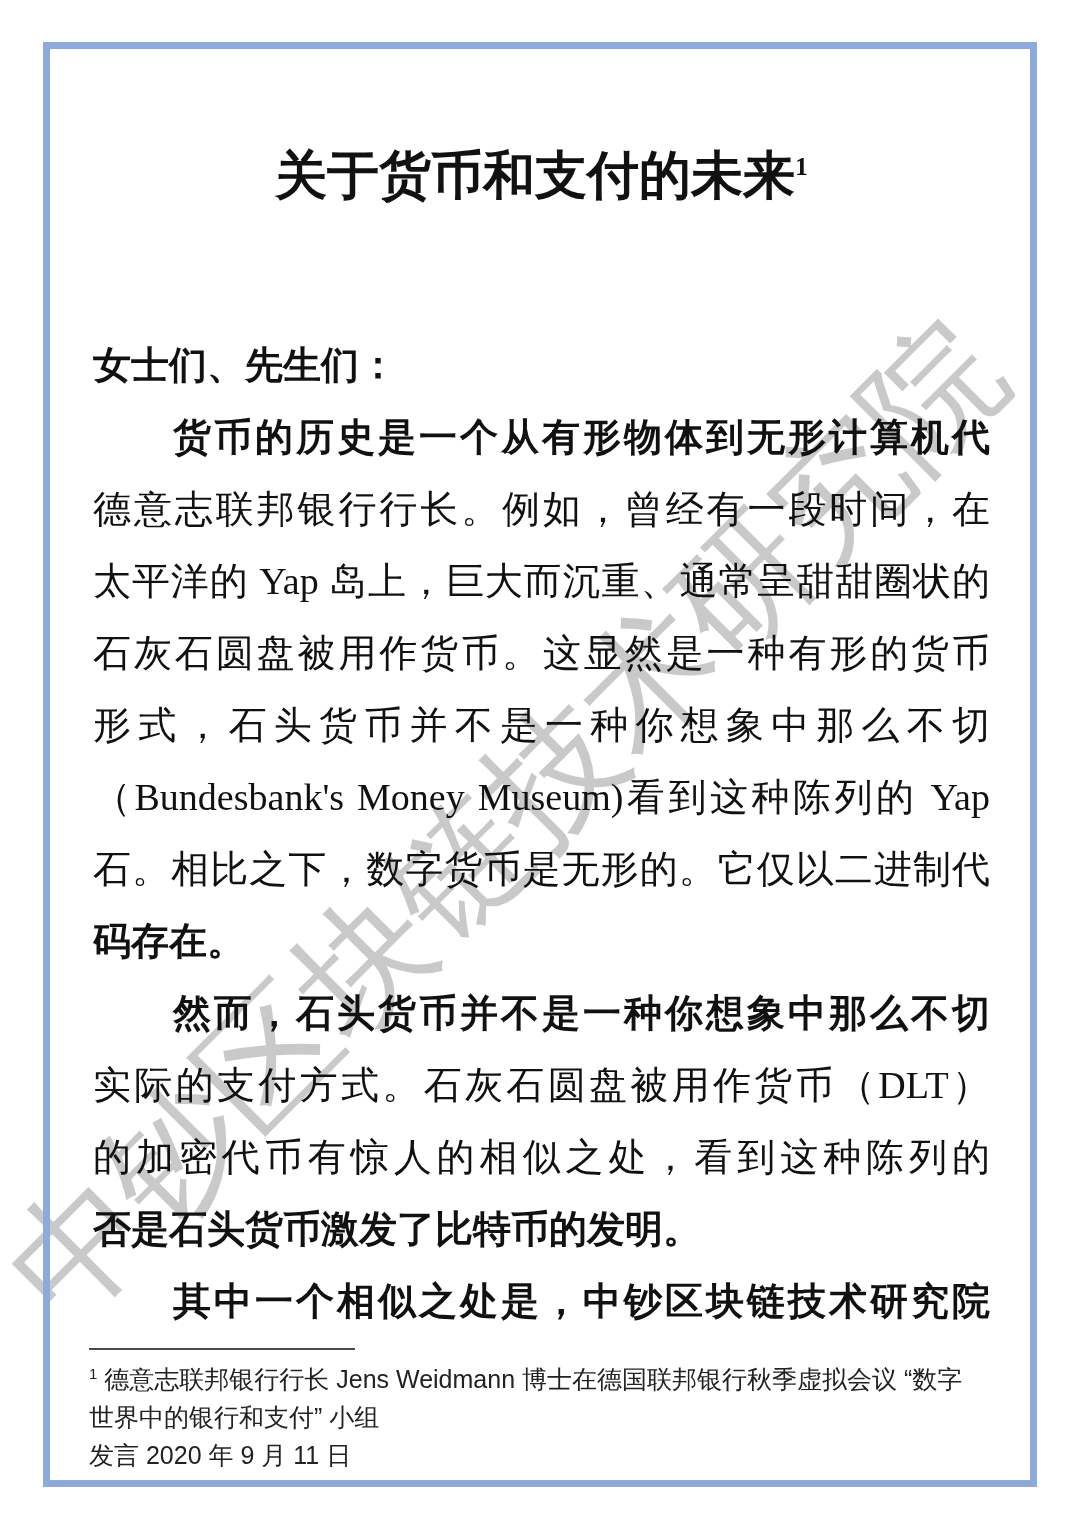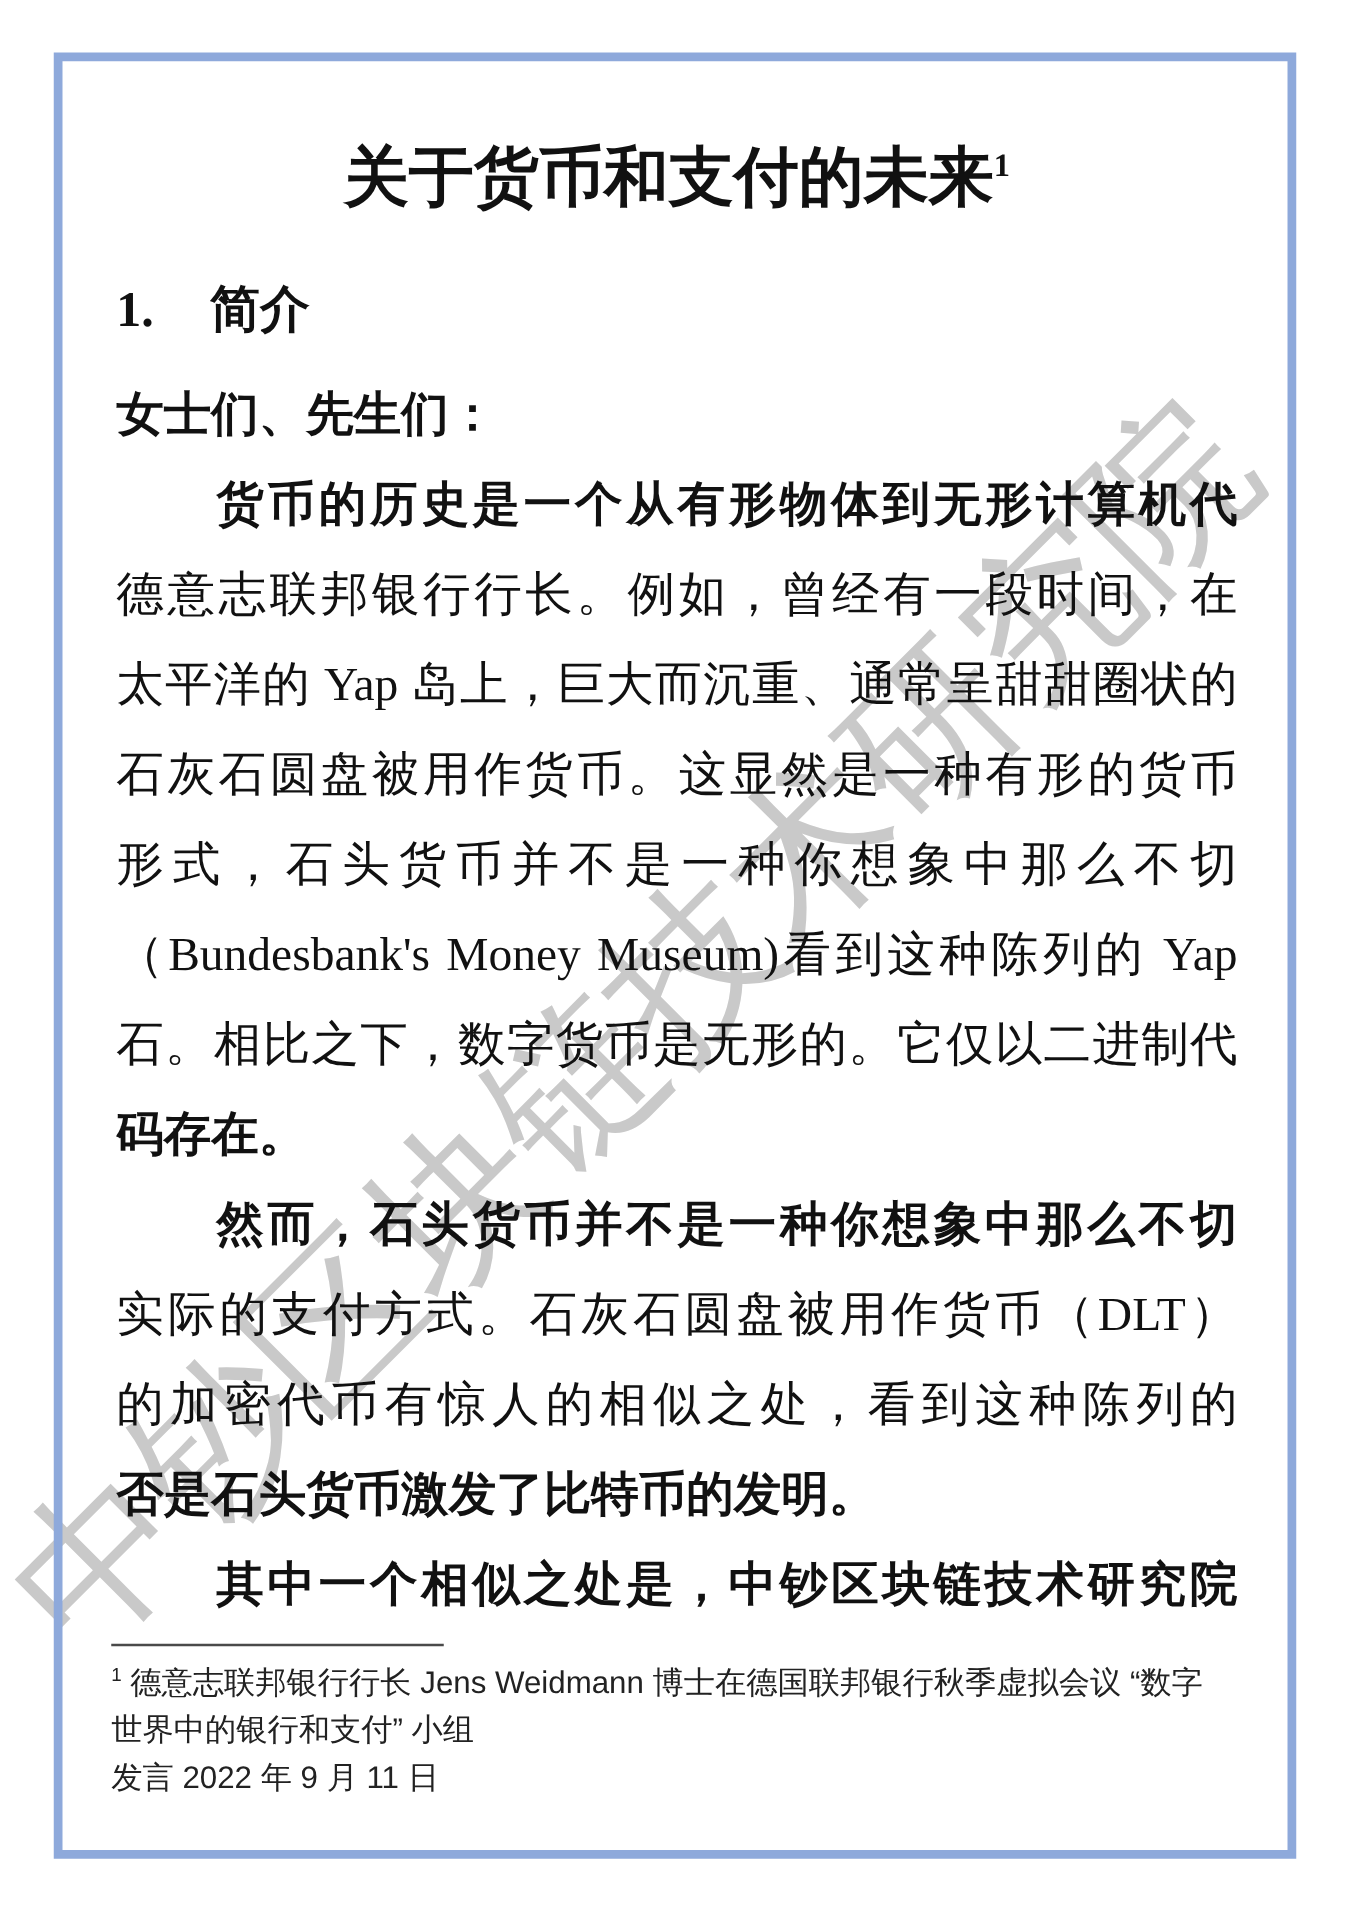--- a/index.html
+++ b/index.html
@@ -36,20 +36,21 @@
     letter-spacing: 0;
     white-space: nowrap;
     color: #c9c9c9;
     z-index: 0;
     font-family: "Liberation Serif", "DejaVu Serif", serif;
   }
   .content-layer {
     position: absolute;
     inset: 0;
     z-index: 1;
+    margin-top: 33px;
   }
   .title {
     position: absolute;
     top: 112px;
     left: 93px;
     width: 897px;
     text-align: center;
     font-size: 52px;
     font-weight: bold;
     line-height: 1.2;
@@ -127,23 +128,20 @@
   <div class="watermark">中钞区块链技术研究院</div>
 
   <div class="frame"></div>
 
   <div class="content-layer">
 
     <div class="title">
       <span>关于货币和支付的未来</span><sup>1</sup>
     </div>
 
-    <div class="heading">
-      <span class="num">1.</span><span>简介</span>
-    </div>
 
     <div class="body-text">
       <div class="line no-stretch">女士们、先生们：</div>
       <div>
           <div class="line indent">货币的历史是一个从有形物体到无形计算机代</div>
           <div class="line">德意志联邦银行行长。例如，曾经有一段时间，在</div>
           <div class="line">太平洋的 Yap 岛上，巨大而沉重、通常呈甜甜圈状的</div>
           <div class="line">石灰石圆盘被用作货币。这显然是一种有形的货币</div>
           <div class="line">形式，石头货币并不是一种你想象中那么不切</div>
           <div class="line">（Bundesbank's Money Museum)看到这种陈列的 Yap</div>
@@ -155,17 +153,17 @@
           <div class="line no-stretch">否是石头货币激发了比特币的发明。</div>
           <div class="line indent">其中一个相似之处是，中钞区块链技术研究院</div>
         </div>
     </div>
 
     <div class="footnote">
       <div class="fn-rule"></div>
       <div class="fn-line">
         <sup>1</sup> <span>德意志联邦银行行长 Jens Weidmann 博士在德国联邦银行秋季虚拟会议 “数字世界中的银行和支付” 小组</span>
       </div>
-      <div class="fn-line">发言 2022 年 9 月 11 日</div>
+      <div class="fn-line">发言 2020 年 9 月 11 日</div>
     </div>
 
   </div>
 </div>
 
 </body></html>

